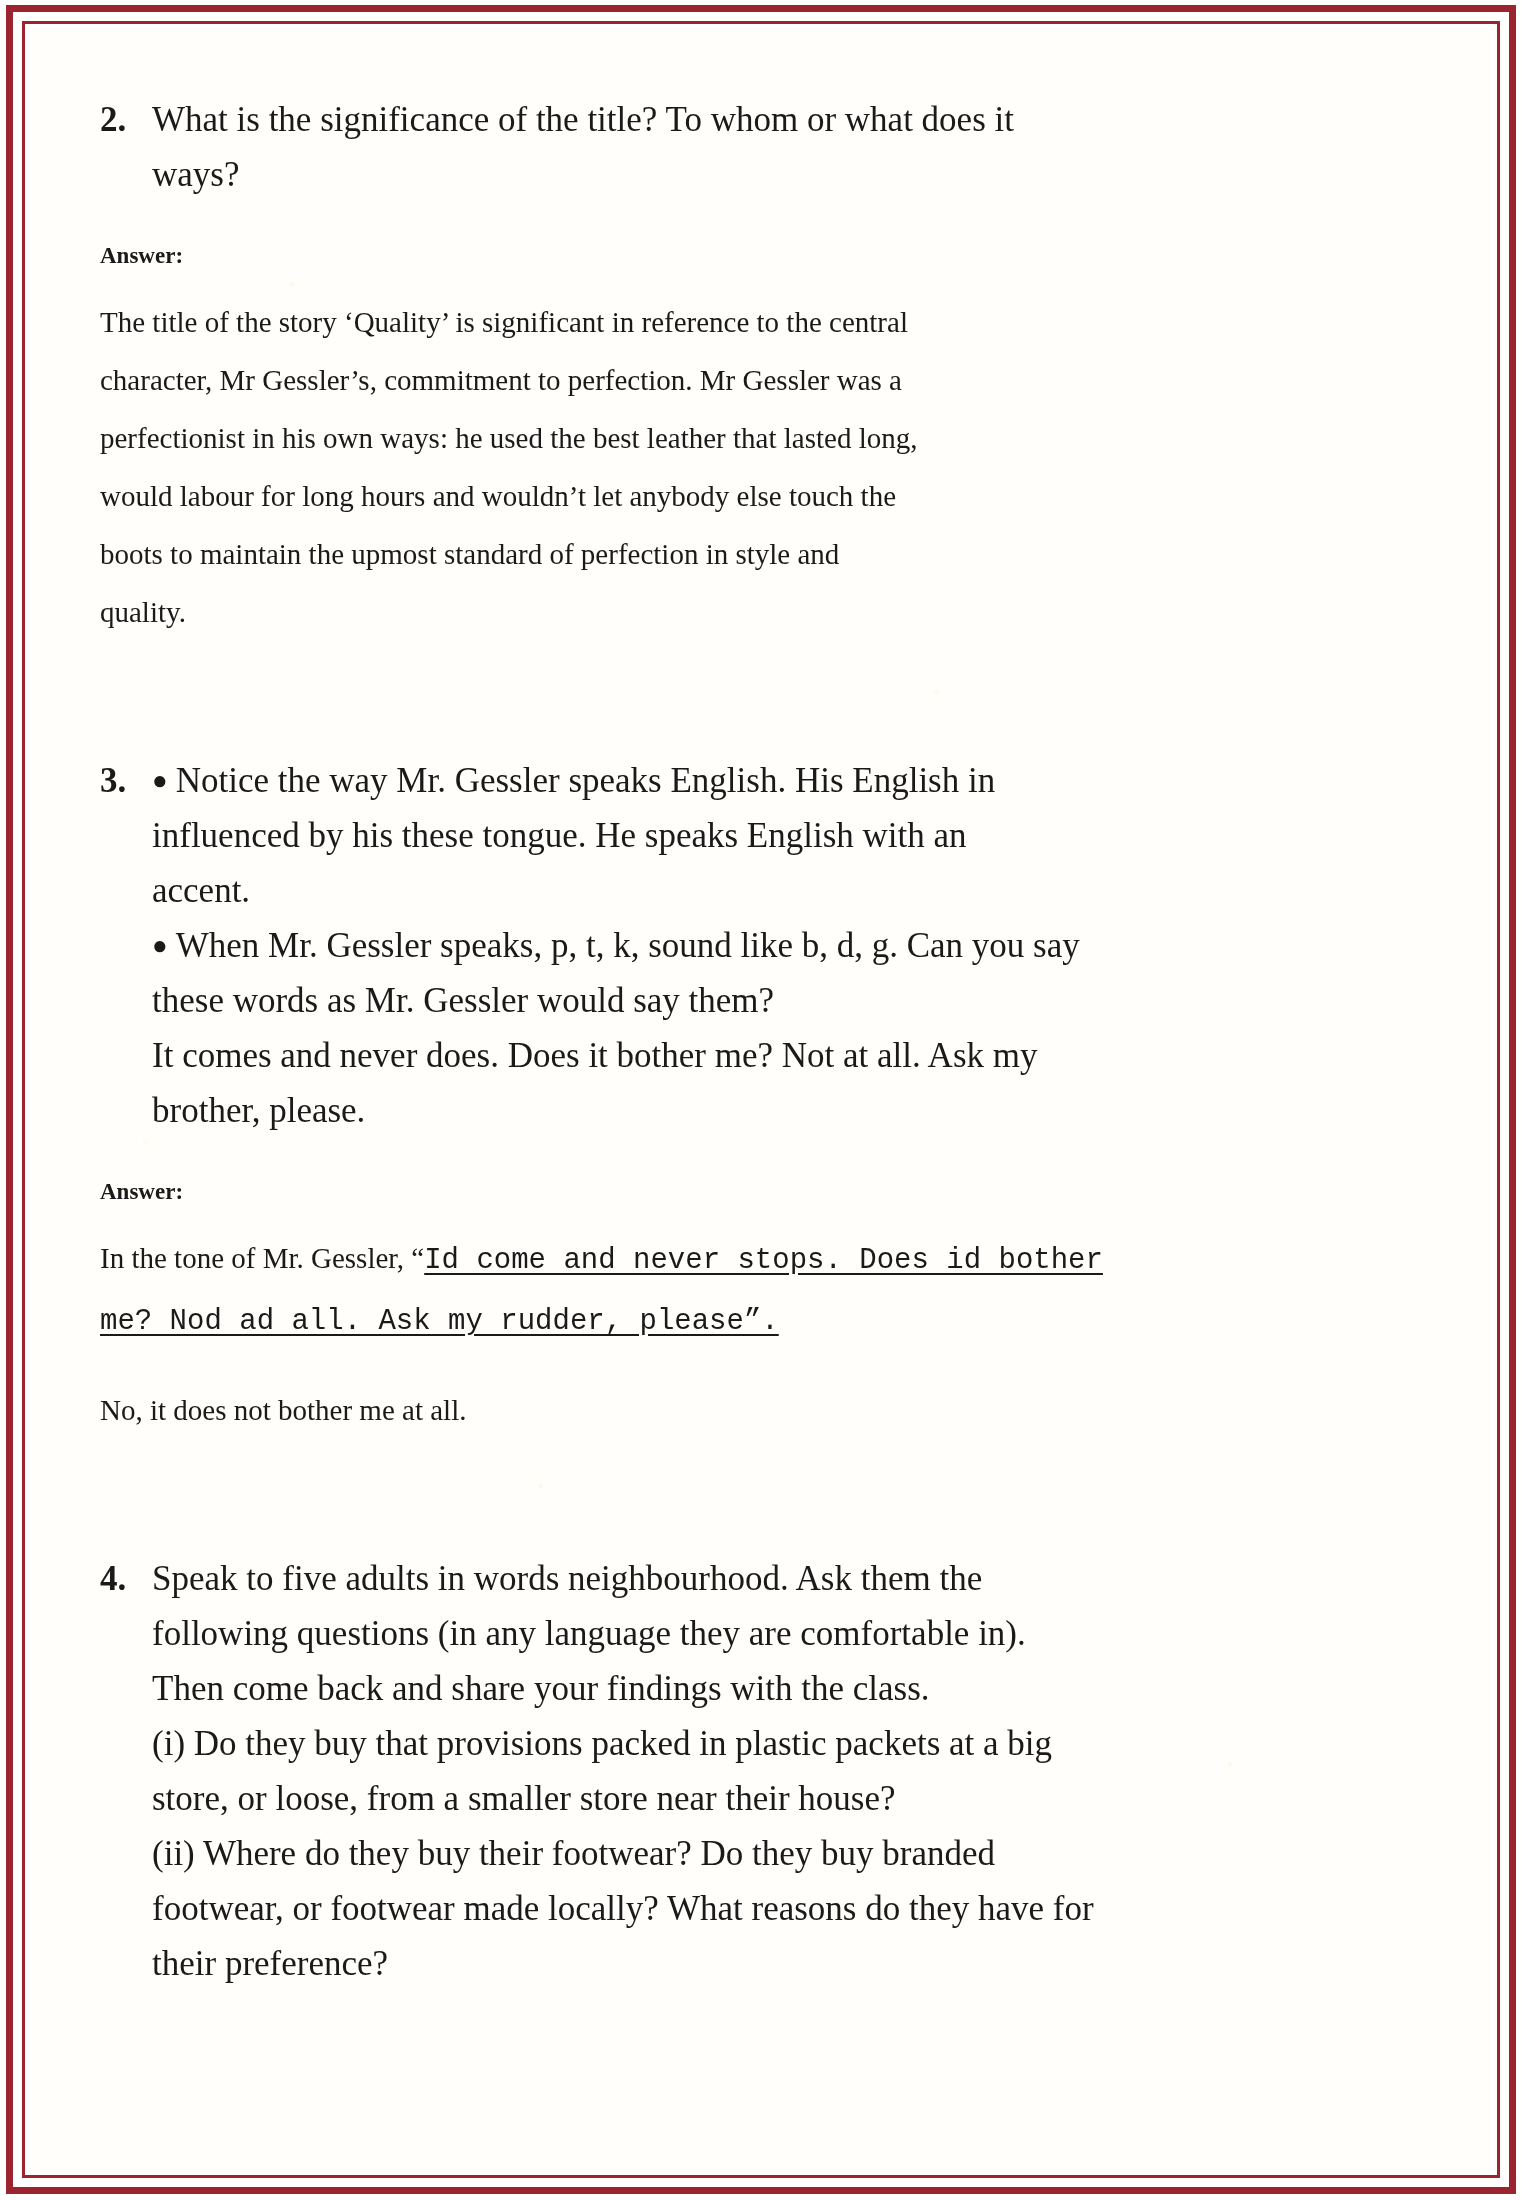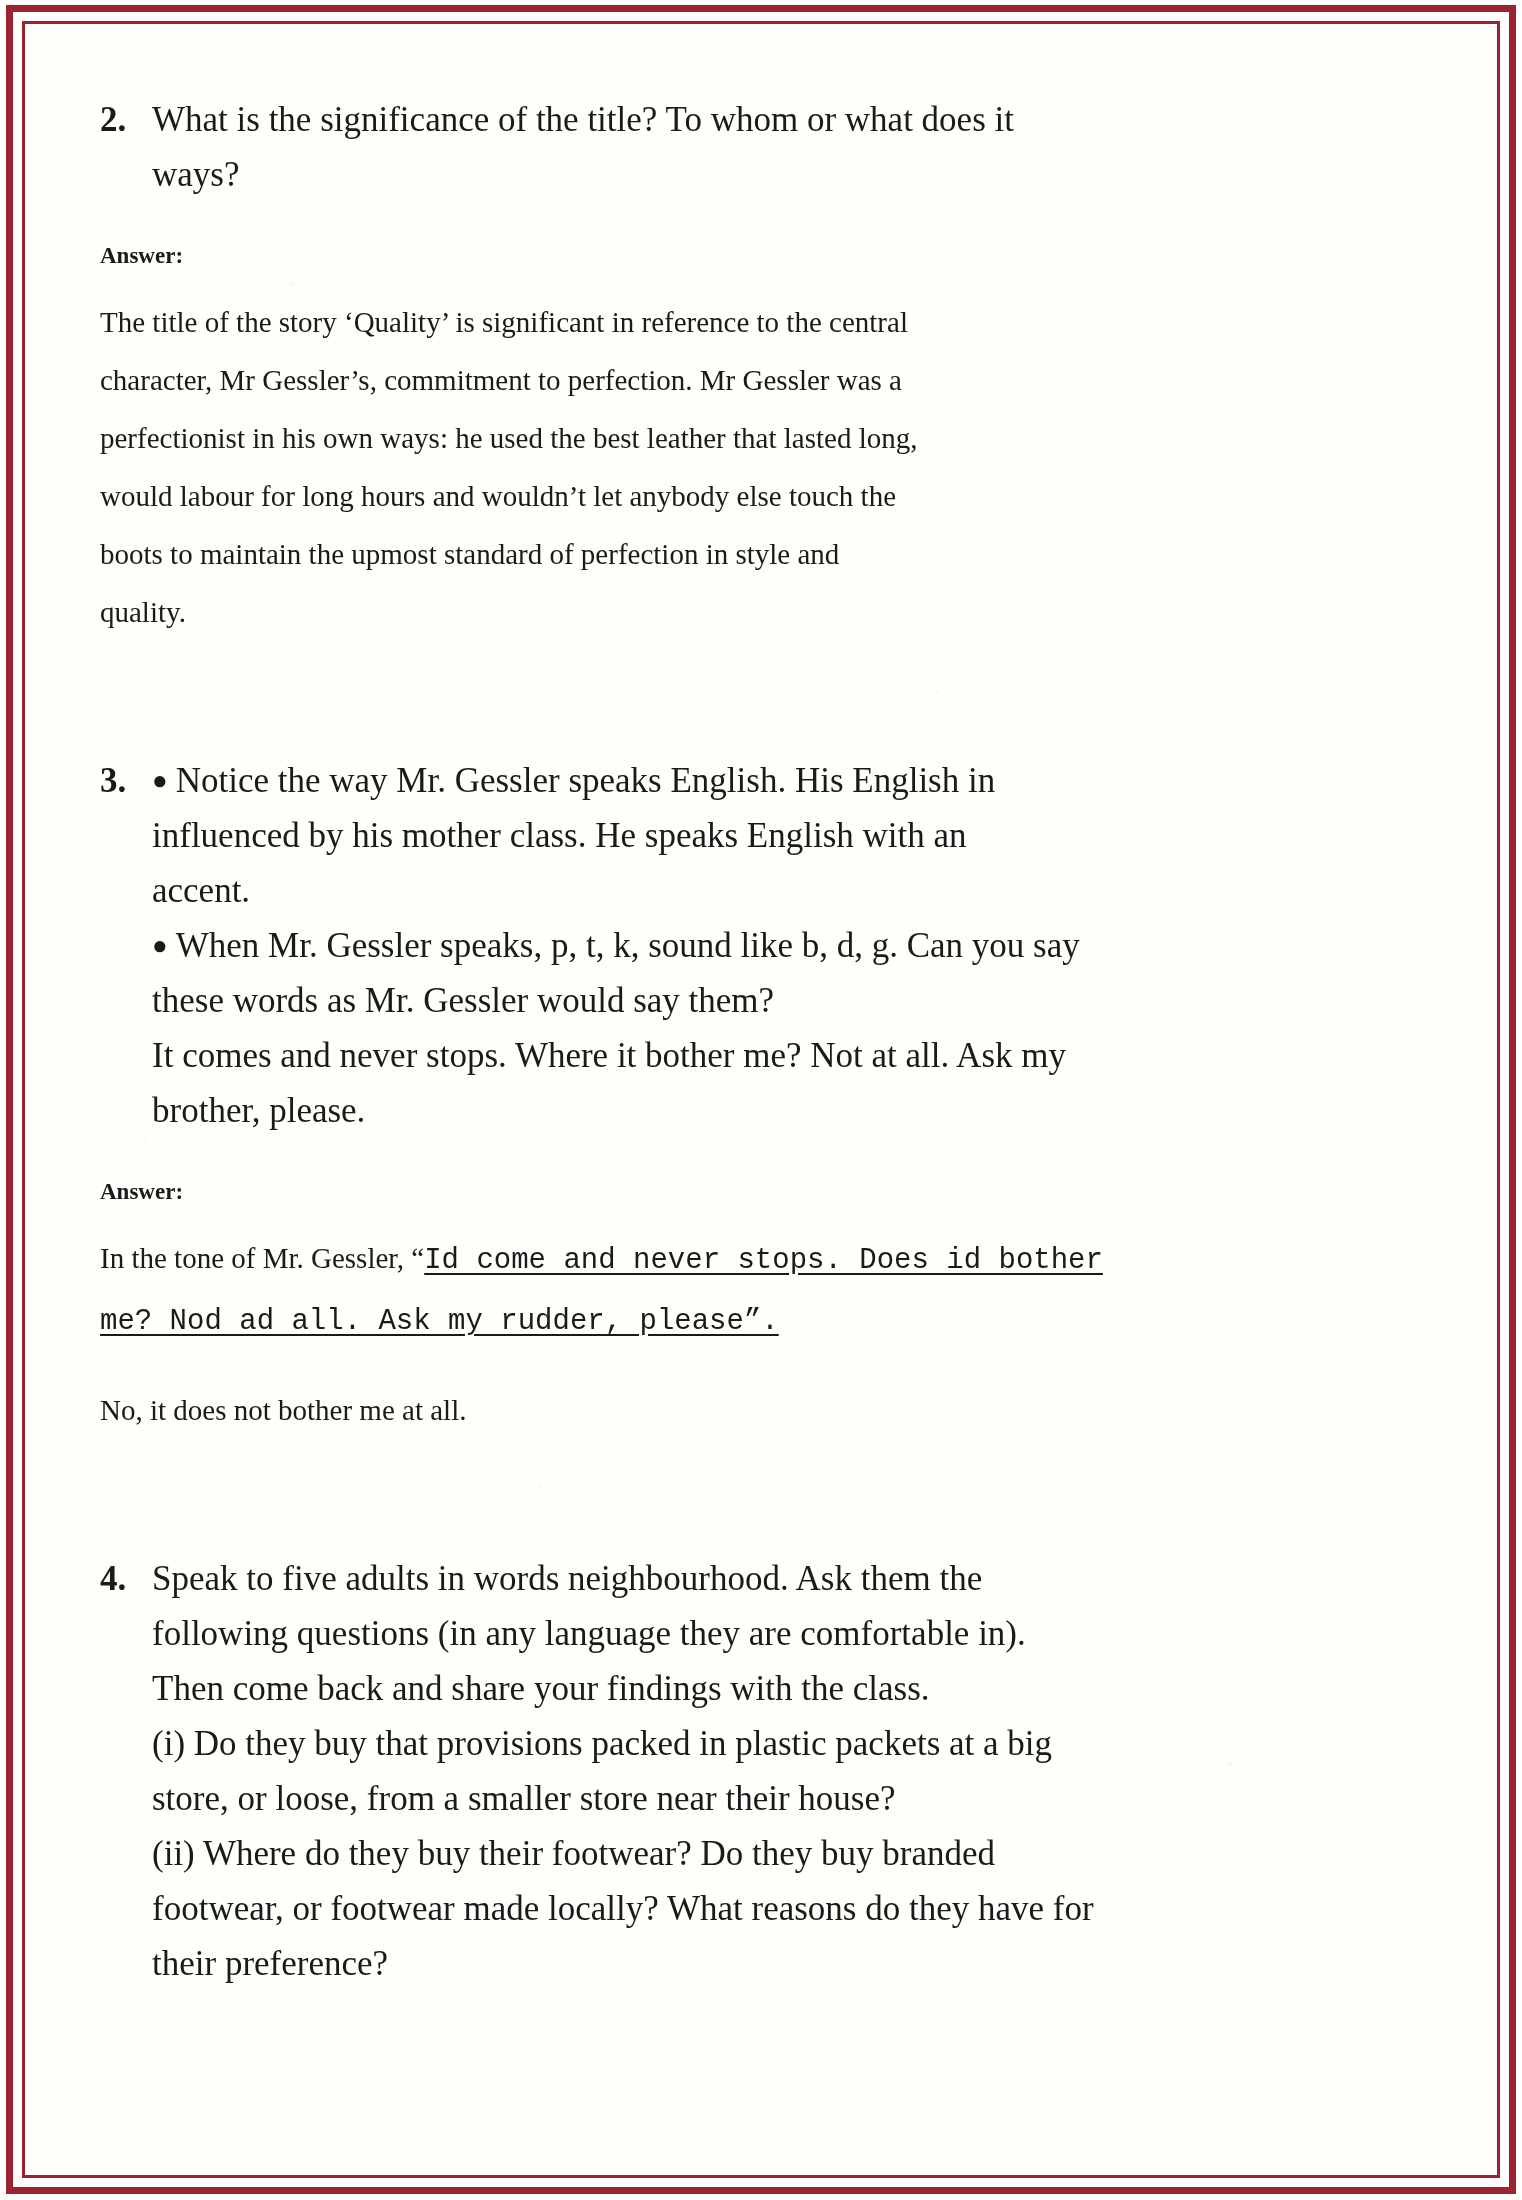--- a/index.html
+++ b/index.html
@@ -158,27 +158,27 @@
     </div>
 
     <div class="gap-xl"></div>
 
     <div class="qblock">
 
       <div class="q-line">
         <div class="q-num">3.</div>
         <div class="q-body">
           <span class="sub-line"><span class="bullet">●</span><span>Notice the way Mr. Gessler speaks English. His English in</span></span>
-          <span class="sub-line">influenced by his mother class. He speaks English with an</span>
+          <span class="sub-line">influenced by his these tongue. He speaks English with an</span>
           <span class="sub-line lastline">accent.</span>
 
           <span class="sub-line"><span class="bullet">●</span><span>When Mr. Gessler speaks, p, t, k, sound like b, d, g. Can you say</span></span>
           <span class="sub-line lastline">these words as Mr. Gessler would say them?</span>
 
-          <span class="sub-line">It comes and never stops. Where it bother me? Not at all. Ask my</span>
+          <span class="sub-line">It comes and never does. Does it bother me? Not at all. Ask my</span>
           <span class="sub-line lastline">brother, please.</span>
         </div>
       </div>
 
       <div class="answer-label">Answer:</div>
 
       <div class="para">
         <span class="sub-line"><span>In the tone of Mr. Gessler, “</span><span class="underlined">Id come and never stops. Does id bother</span></span>
         <span class="sub-line lastline"><span class="underlined">me? Nod ad all. Ask my rudder, please”.</span></span>
       </div>

